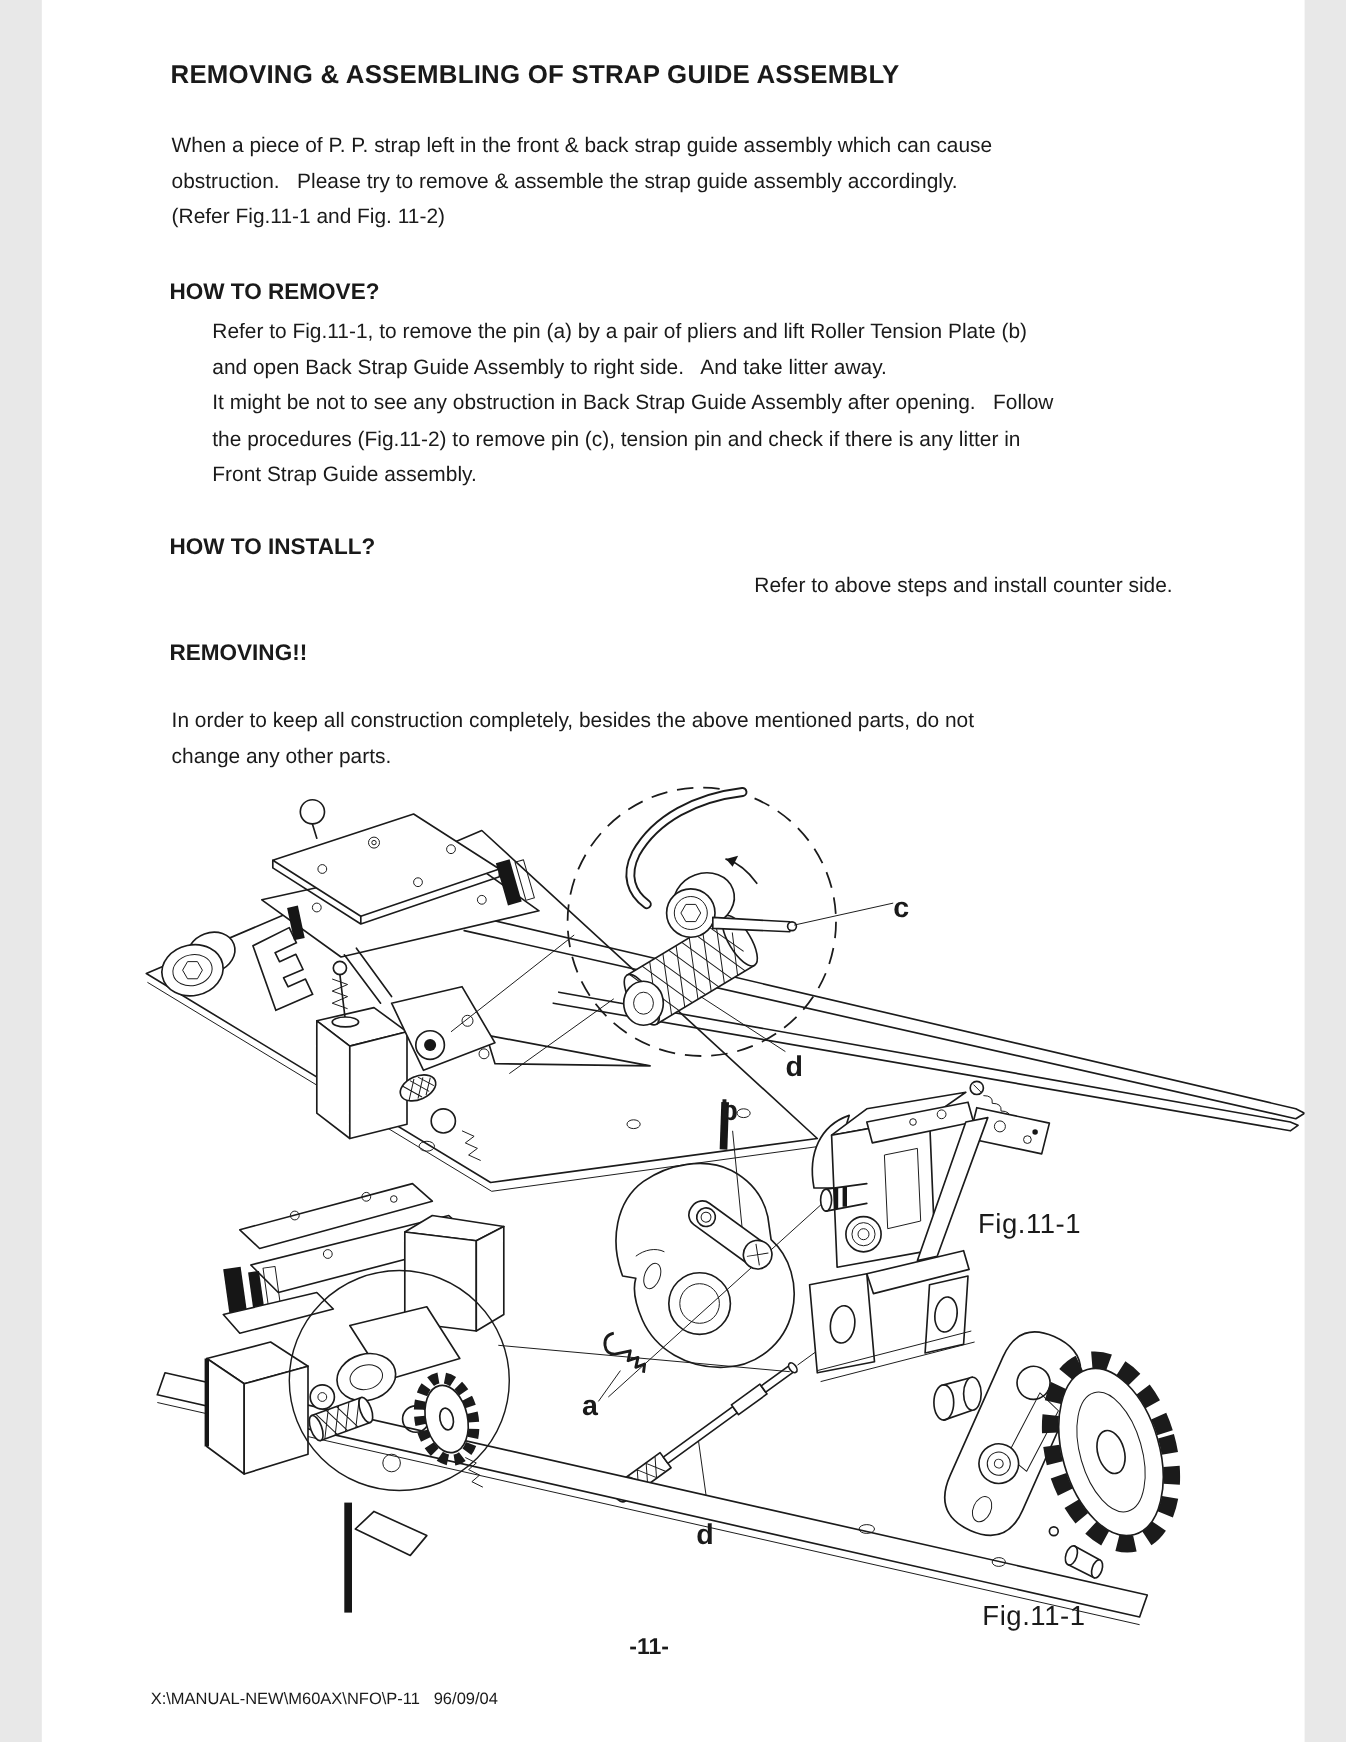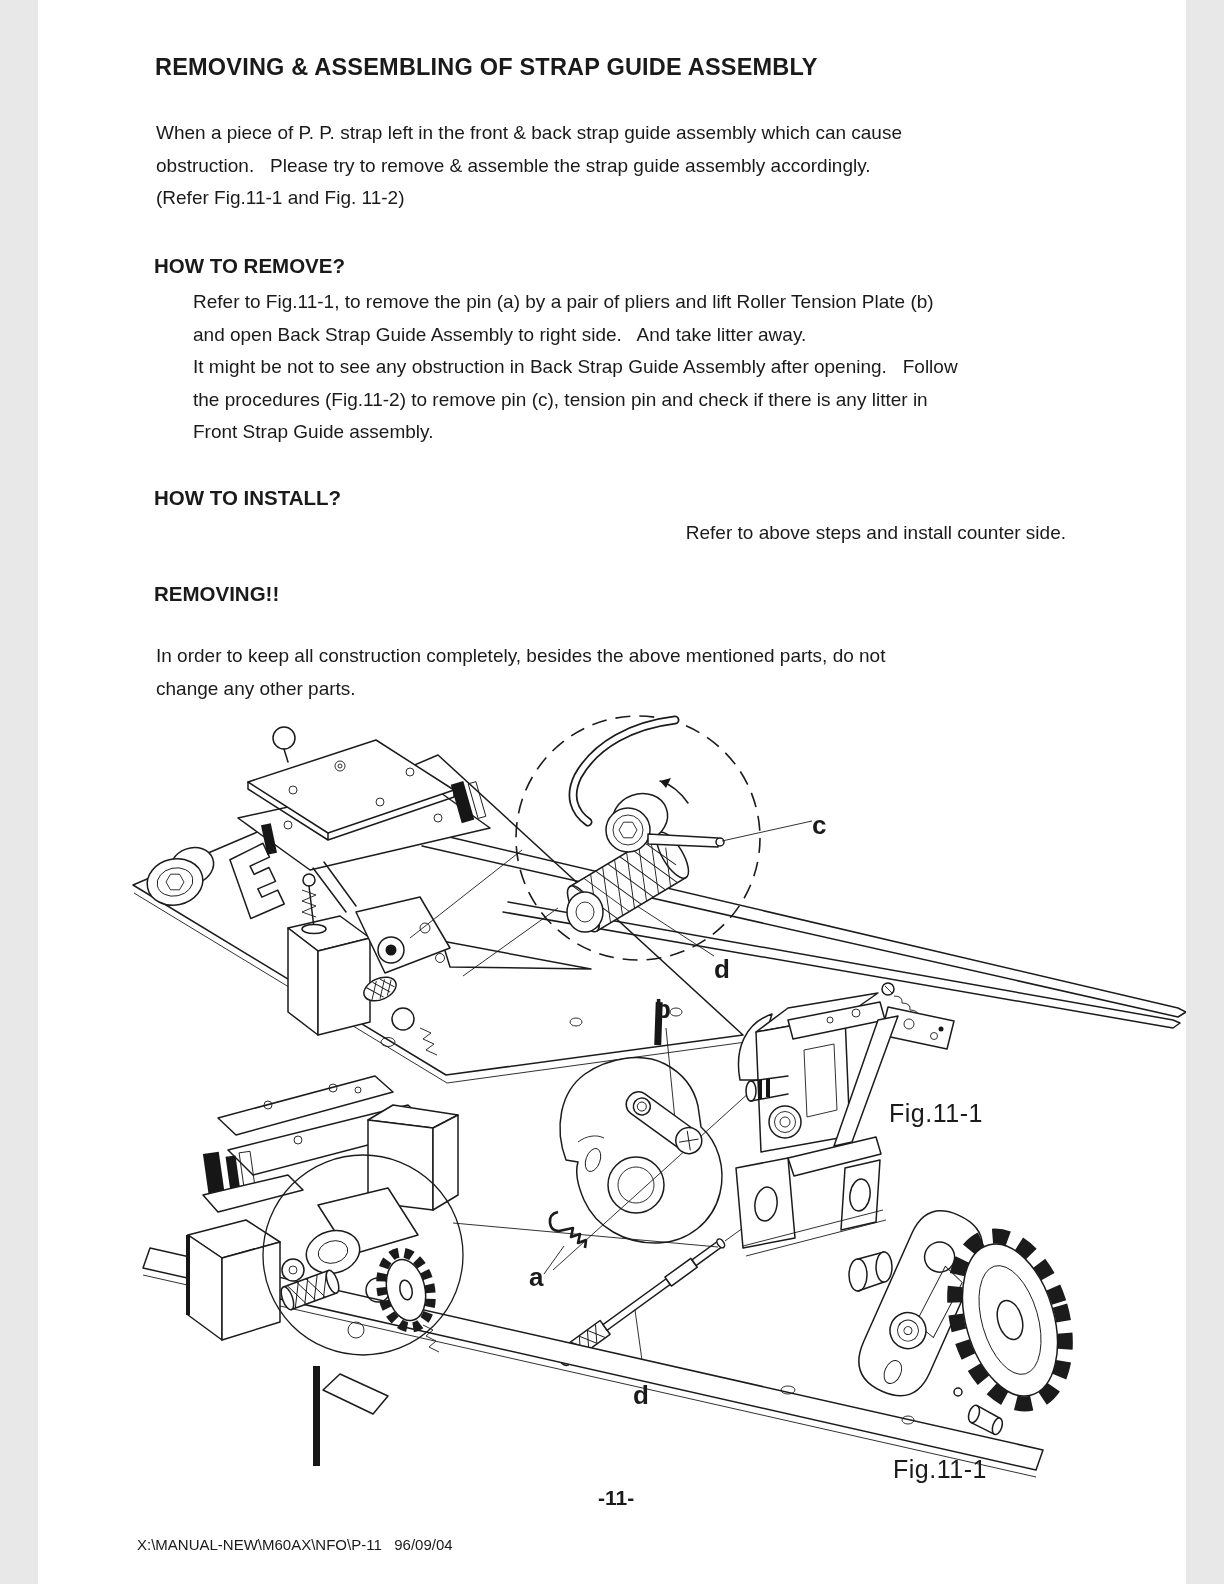--- a/index.html
+++ b/index.html
@@ -18,21 +18,21 @@
   #caution-body{top:604px;margin-top:36px;}
   .callout{font-size:26px;font-weight:bold;}
   .figcap{font-size:25px;letter-spacing:.5px;}
   #cap-c{left:774px;top:810px;}
   #cap-d-top{left:676px;top:954px;}
   #cap-b{left:617px;top:994px;}
   #cap-a{left:491px;top:1262px;}
   #cap-d-bot{left:595px;top:1380px;}
   #fig1-cap{left:851px;top:1099px;}
   #fig2-cap{left:855px;top:1455px;}
-  #page-num{left:560px;top:1486px;font-size:21px;font-weight:bold;text-align:center;}
+  #page-num{left:534px;top:1486px;font-size:21px;font-weight:bold;text-align:center;}
   #footer{left:99px;top:1517px;font-size:15px;white-space:pre;margin-top:19px;}
   #figure-svg{left:50px;top:690px;}
   
   .ln{fill:none;stroke:#1b1b1b;stroke-width:1.5;stroke-linejoin:round;stroke-linecap:round;}
   .th{fill:none;stroke:#1b1b1b;stroke-width:.9;stroke-linejoin:round;}
   .wh{fill:#ffffff;stroke:#1b1b1b;stroke-width:1.5;stroke-linejoin:round;}
   .dk{fill:#161616;stroke:none;}
 </style>
 </head>
 <body>

